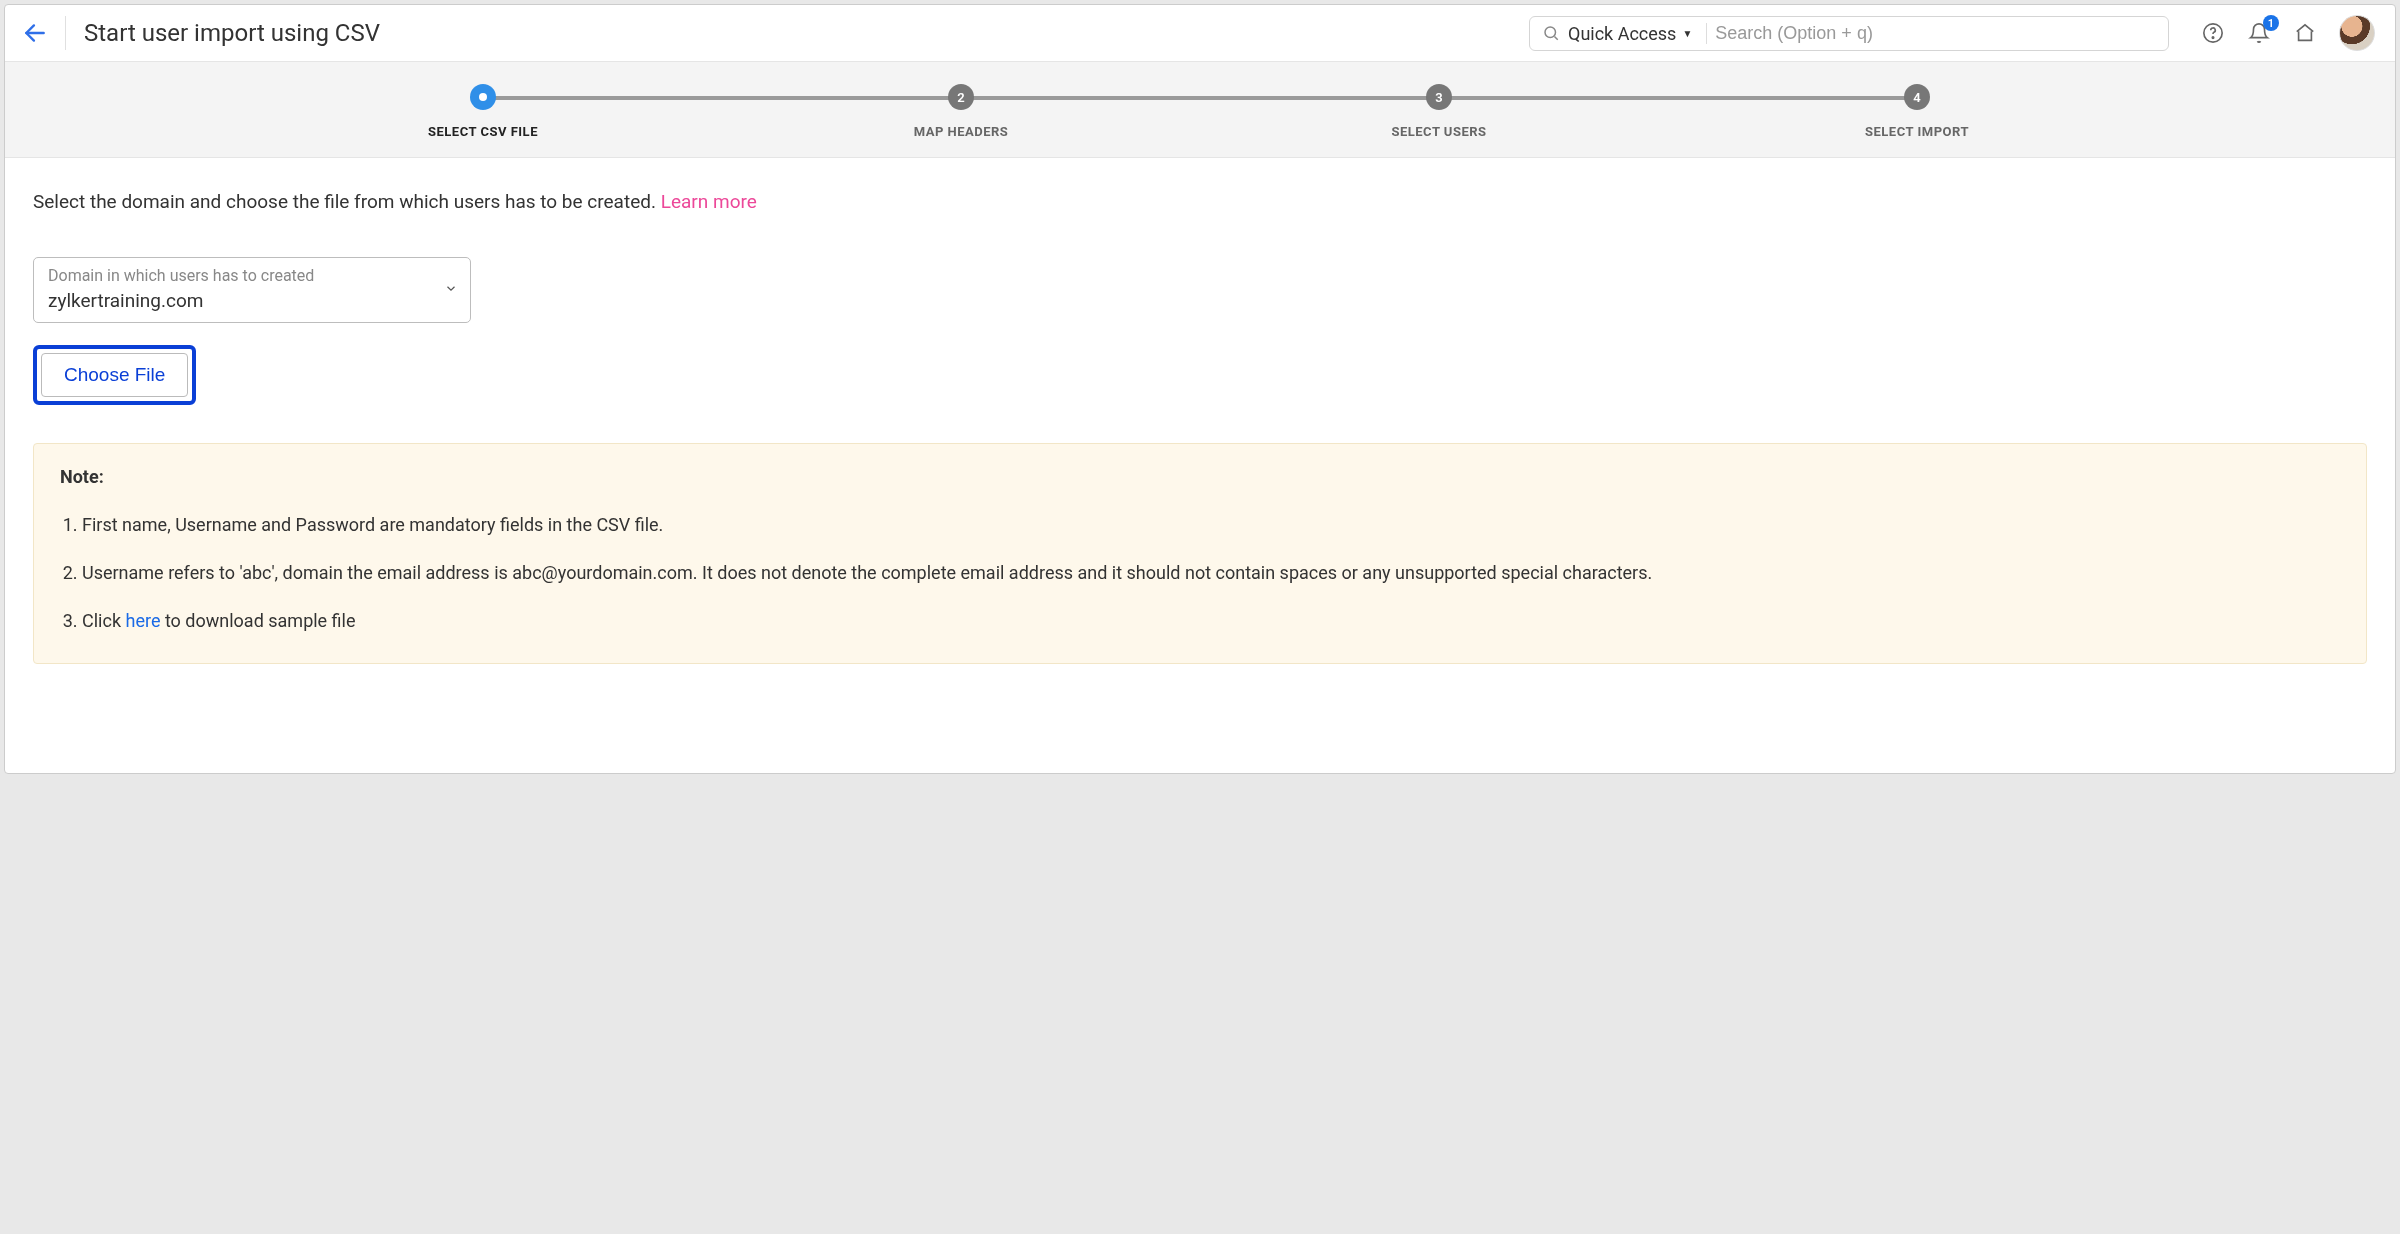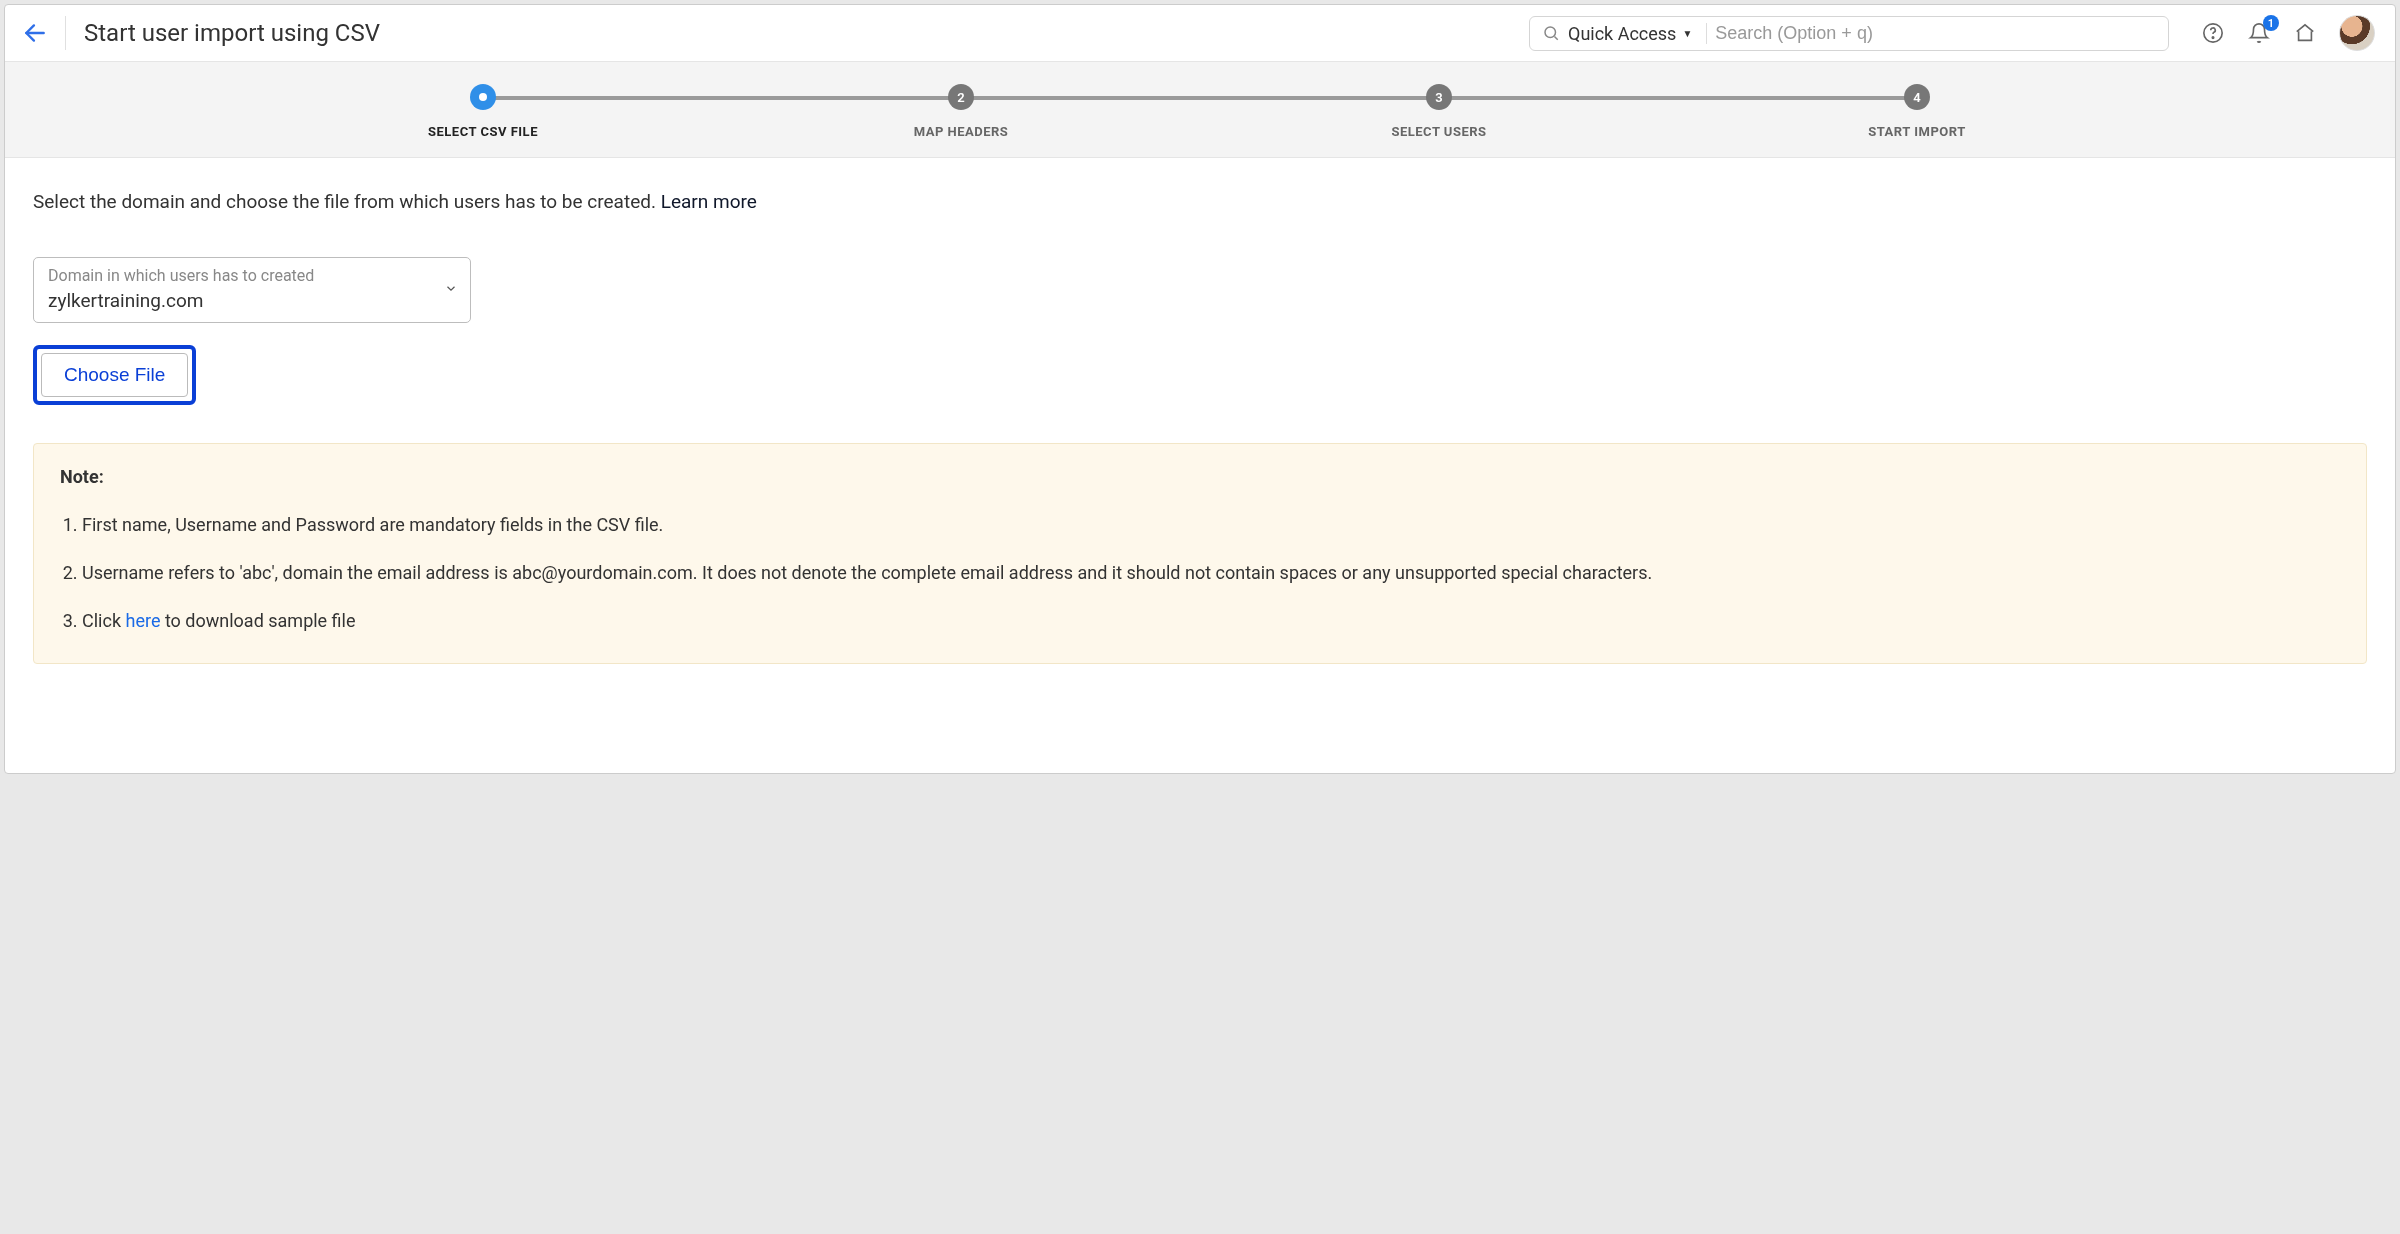--- a/index.html
+++ b/index.html
@@ -180,21 +180,21 @@
   }
 
   .content {
     padding: 32px 28px;
   }
   .instr {
     font-size: 19px;
     color: #333;
   }
   .instr a {
-    color: #0f172a;
+    color: #ec4899;
     text-decoration: none;
     text-align: center;
   }
 
   .domain-select {
     margin-top: 44px;
     border: 1px solid #bdbdbd;
     border-radius: 5px;
     width: 438px;
     padding: 8px 38px 10px 14px;
@@ -334,21 +334,21 @@
       <div class="step">
         <div class="circle">
             <span>3</span>
           </div>
         <div class="label">SELECT USERS</div>
       </div>
       <div class="step">
         <div class="circle">
             <span>4</span>
           </div>
-        <div class="label">START IMPORT</div>
+        <div class="label">SELECT IMPORT</div>
       </div>
     </div>
   </div>
 
   <div class="content">
     <div class="instr">
       <span>Select the domain and choose the file from which users has to be created. </span><a href="#">Learn more</a>
     </div>
 
     <div class="domain-select">

